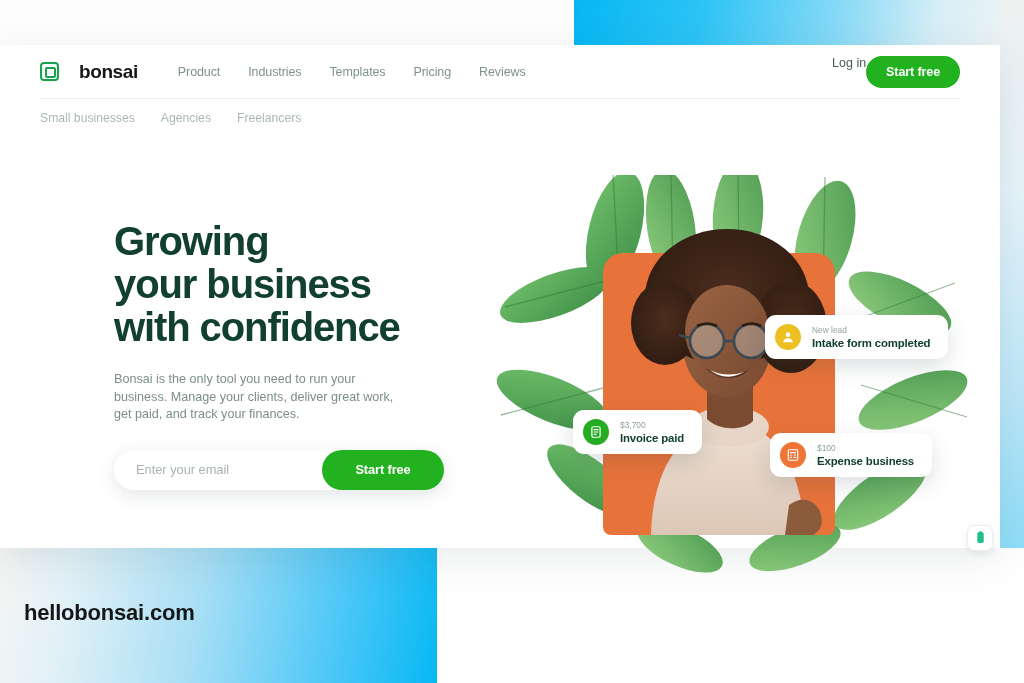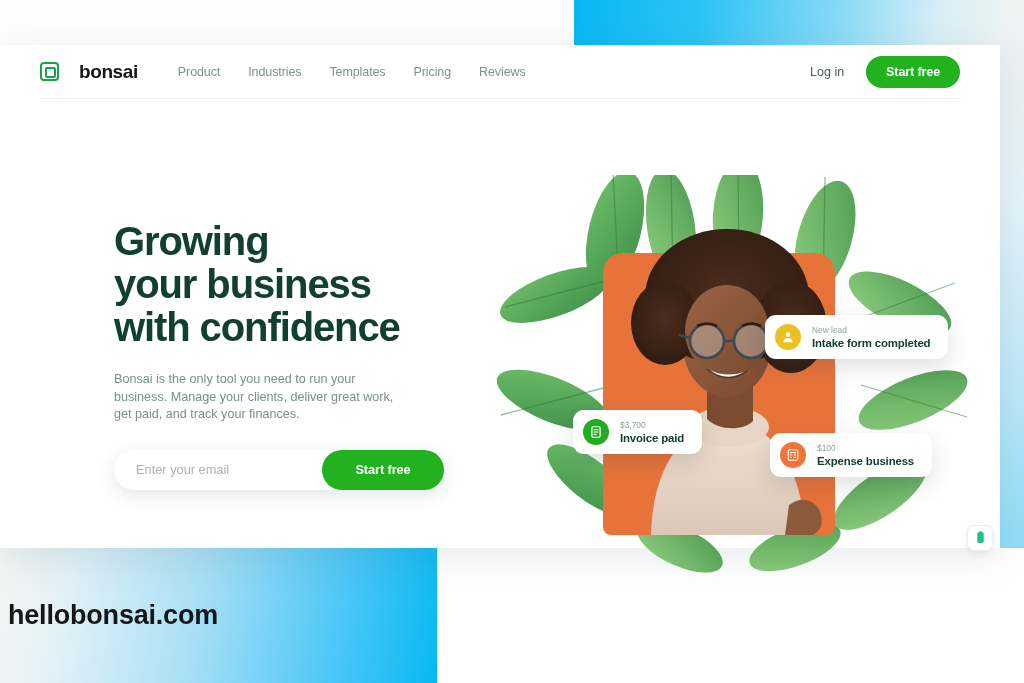--- a/index.html
+++ b/index.html
@@ -28,22 +28,22 @@
   .bg-grad-bl {
     position:absolute; left:0px; top:548px; width:437px; height:135px;
     background:linear-gradient(100deg,#f4f5f3 0%,#e2f1f7 16%,#a9dff5 45%,#48c6f7 78%,#07b8f3 100%);
   }
   .bg-bottom-strip {
     position:absolute; left:437px; top:548px; width:587px; height:135px;
     background:#ffffff;
   }
 
   .site-url {
-    position:absolute; left:8px; top:600px;
-    font-size:27px; font-weight:bold; color:#161616;
+    position:absolute; left:24px; top:600px;
+    font-size:22px; font-weight:bold; color:#161616;
     letter-spacing:-0.2px;
   }
 
   
   .card {
     position:absolute; left:0px; top:45px; width:1000px; height:503px;
     background:#ffffff;
     box-shadow:0 10px 38px rgba(40,60,70,0.10);
   }
 
@@ -63,21 +63,21 @@
     border:2.4px solid #16a34a; border-radius:2px; background:#fff;
   }
   .brand-name {
     font-size:19px; font-weight:bold; color:#17171a; letter-spacing:-0.4px;
   }
   .nav-links { display:flex; gap:28px; margin-left:40px;align-items:flex-end; }
   .nav-links a {
     font-size:12.5px; color:#7d9489; text-decoration:none; letter-spacing:-0.1px;
   }
   .nav-right {
-    margin-left:auto; margin-right:40px; display:flex; align-items:center; gap:22px;
+    margin-left:auto; margin-right:40px; display:flex; align-items:flex-start; 
   }
   .login-link { font-size:12.5px; color:#4a5b53; text-decoration:none; }
   .btn-start-nav {
     background:#22b11f; color:#fff; border:none; border-radius:40px;
     padding:9px 20px; font-size:12.5px; font-weight:bold;
     font-family:"Liberation Sans", sans-serif; cursor:pointer;
     letter-spacing:-0.1px;
   }
 
   .nav-divider {
@@ -199,20 +199,25 @@
       </div>
 
       <div class="nav-right">
         <a href="#" class="login-link">Log in</a>
         <button class="btn-start-nav">Start free</button>
       </div>
     </div>
 
     <div class="nav-divider"></div>
 
+    <div class="subnav">
+      <a href="#">Small businesses</a>
+      <a href="#">Agencies</a>
+      <a href="#">Freelancers</a>
+    </div>
 
     <div class="hero-copy">
       <h1 class="headline">
         <span>Growing</span><br>
         <span>your business</span><br>
         <span>with confidence</span>
       </h1>
       <p class="subcopy">Bonsai is the only tool you need to run your business. Manage your clients, deliver great work, get paid, and track your finances.</p>
 
       <form class="signup">

